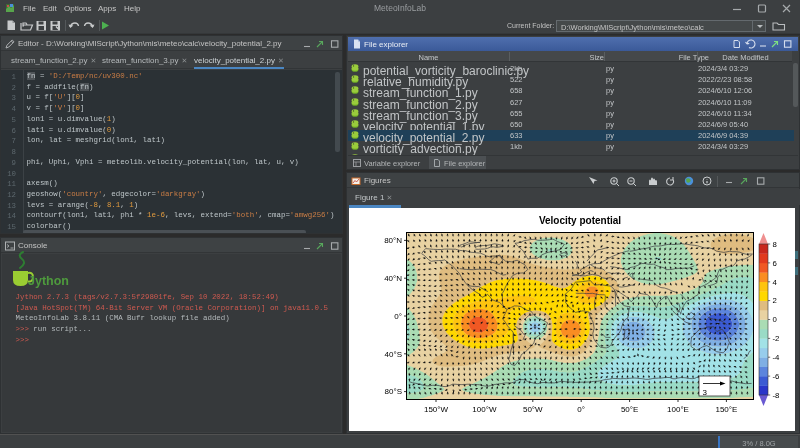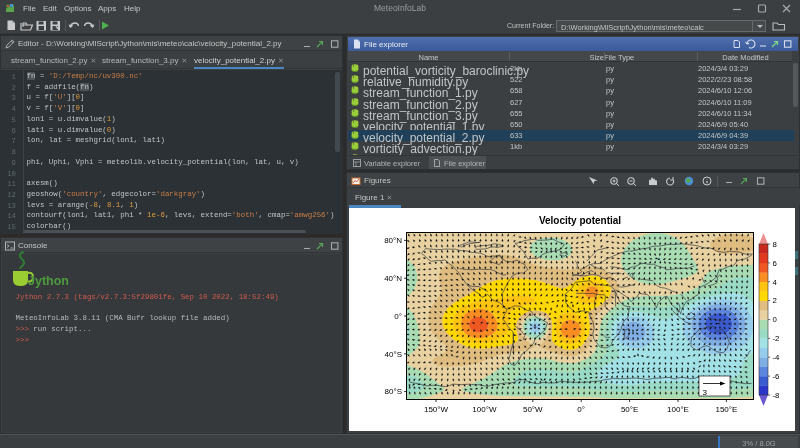--- a/index.html
+++ b/index.html
@@ -201,20 +201,21 @@
       </svg>
     </div>
     <div id="conbody">
       <svg id="jylogo" viewBox="0 0 60 40">
         <path d="M10 17 q7 -5 2 -9 q-5 -4 1 -7" fill="none" stroke="#2e7d32" stroke-width="2" stroke-linecap="round"></path>
         <path d="M3 20 h15 v9 q0 6 -7.5 6 q-7.5 0 -7.5 -6 z" fill="#9acd32"></path>
         <path d="M18 22 q5 -1 5 4 q0 5 -5 4.5" fill="none" stroke="#9acd32" stroke-width="2"></path>
       </svg>
       <div id="jytext">Jython</div>
       <div class="conline red" style="top:39px">Jython 2.7.3 (tags/v2.7.3:5f29801fe, Sep 10 2022, 18:52:49)</div>
+      <div class="conline red" style="top:49.7px">[Java HotSpot(TM) 64-Bit Server VM (Oracle Corporation)] on java11.0.5</div>
       <div class="conline" style="top:60.4px">MeteoInfoLab 3.8.11 (CMA Bufr lookup file added)</div>
       <div class="conline" style="top:71.1px"><span class="red">&gt;&gt;&gt; </span>run script...</div>
       <div class="conline red" style="top:81.8px">&gt;&gt;&gt;</div>
     </div>
   </div>
 
   <div id="fexp" class="panel">
     <div id="fetitle">
       <svg class="abs" style="left:4px;top:2px" width="10" height="10" viewBox="0 0 10 10">
           <path d="M2 0.5 h4 l2 2 v7 h-6 z" fill="#d9e2f2"></path>
@@ -225,21 +226,21 @@
         <path d="M1 1.5 h4 l1.5 1.5 v5.5 h-5.5 z" fill="none" stroke="#d5dded" stroke-width="1"></path>
         <path d="M14 5 a4 4 0 1 1 2 3.4 M14 5 l-1.5 -2 M14 5 l2.2 -0.6" stroke="#d5dded" stroke-width="1.1" fill="none"></path>
         <path d="M27 7 H33" stroke="#d5dded" stroke-width="1.1"></path>
         <path d="M39 8 L44.5 2.5 M41 2.5 h3.5 v3.5" stroke="#7ee080" stroke-width="1.1" fill="none"></path>
         <rect x="51.5" y="1.8" width="6.4" height="6.4" fill="none" stroke="#d5dded" stroke-width="1.1"></rect>
       </svg>
     </div>
     <div id="fehead">
       <div class="fecol" style="left:0;width:161px;text-align:center">Name</div>
       <div class="fecol" style="left:161px;width:95px;text-align:right">Size</div>
-      <div class="fecol" style="left:256px;width:93px;text-align:left">File Type</div>
+      <div class="fecol" style="left:268px;width:93px;text-align:right">File Type</div>
       <div class="fecol" style="left:349px;width:97px;text-align:center">Date Modified</div>
       <div class="fesep" style="left:161px"></div>
       <div class="fesep" style="left:256px"></div>
       <div class="fesep" style="left:349px"></div>
     </div>
     <div class="ferow" style="top:26.5px;">
         <svg class="pyico" viewBox="0 0 8 8">
           <ellipse cx="4" cy="2.6" rx="3.4" ry="2.4" fill="#9acc3c"></ellipse>
           <ellipse cx="4" cy="5.4" rx="3.4" ry="2.4" fill="#6fae24"></ellipse>
           <ellipse cx="4" cy="4.6" rx="3.4" ry="2.2" fill="#9acc3c"></ellipse>

